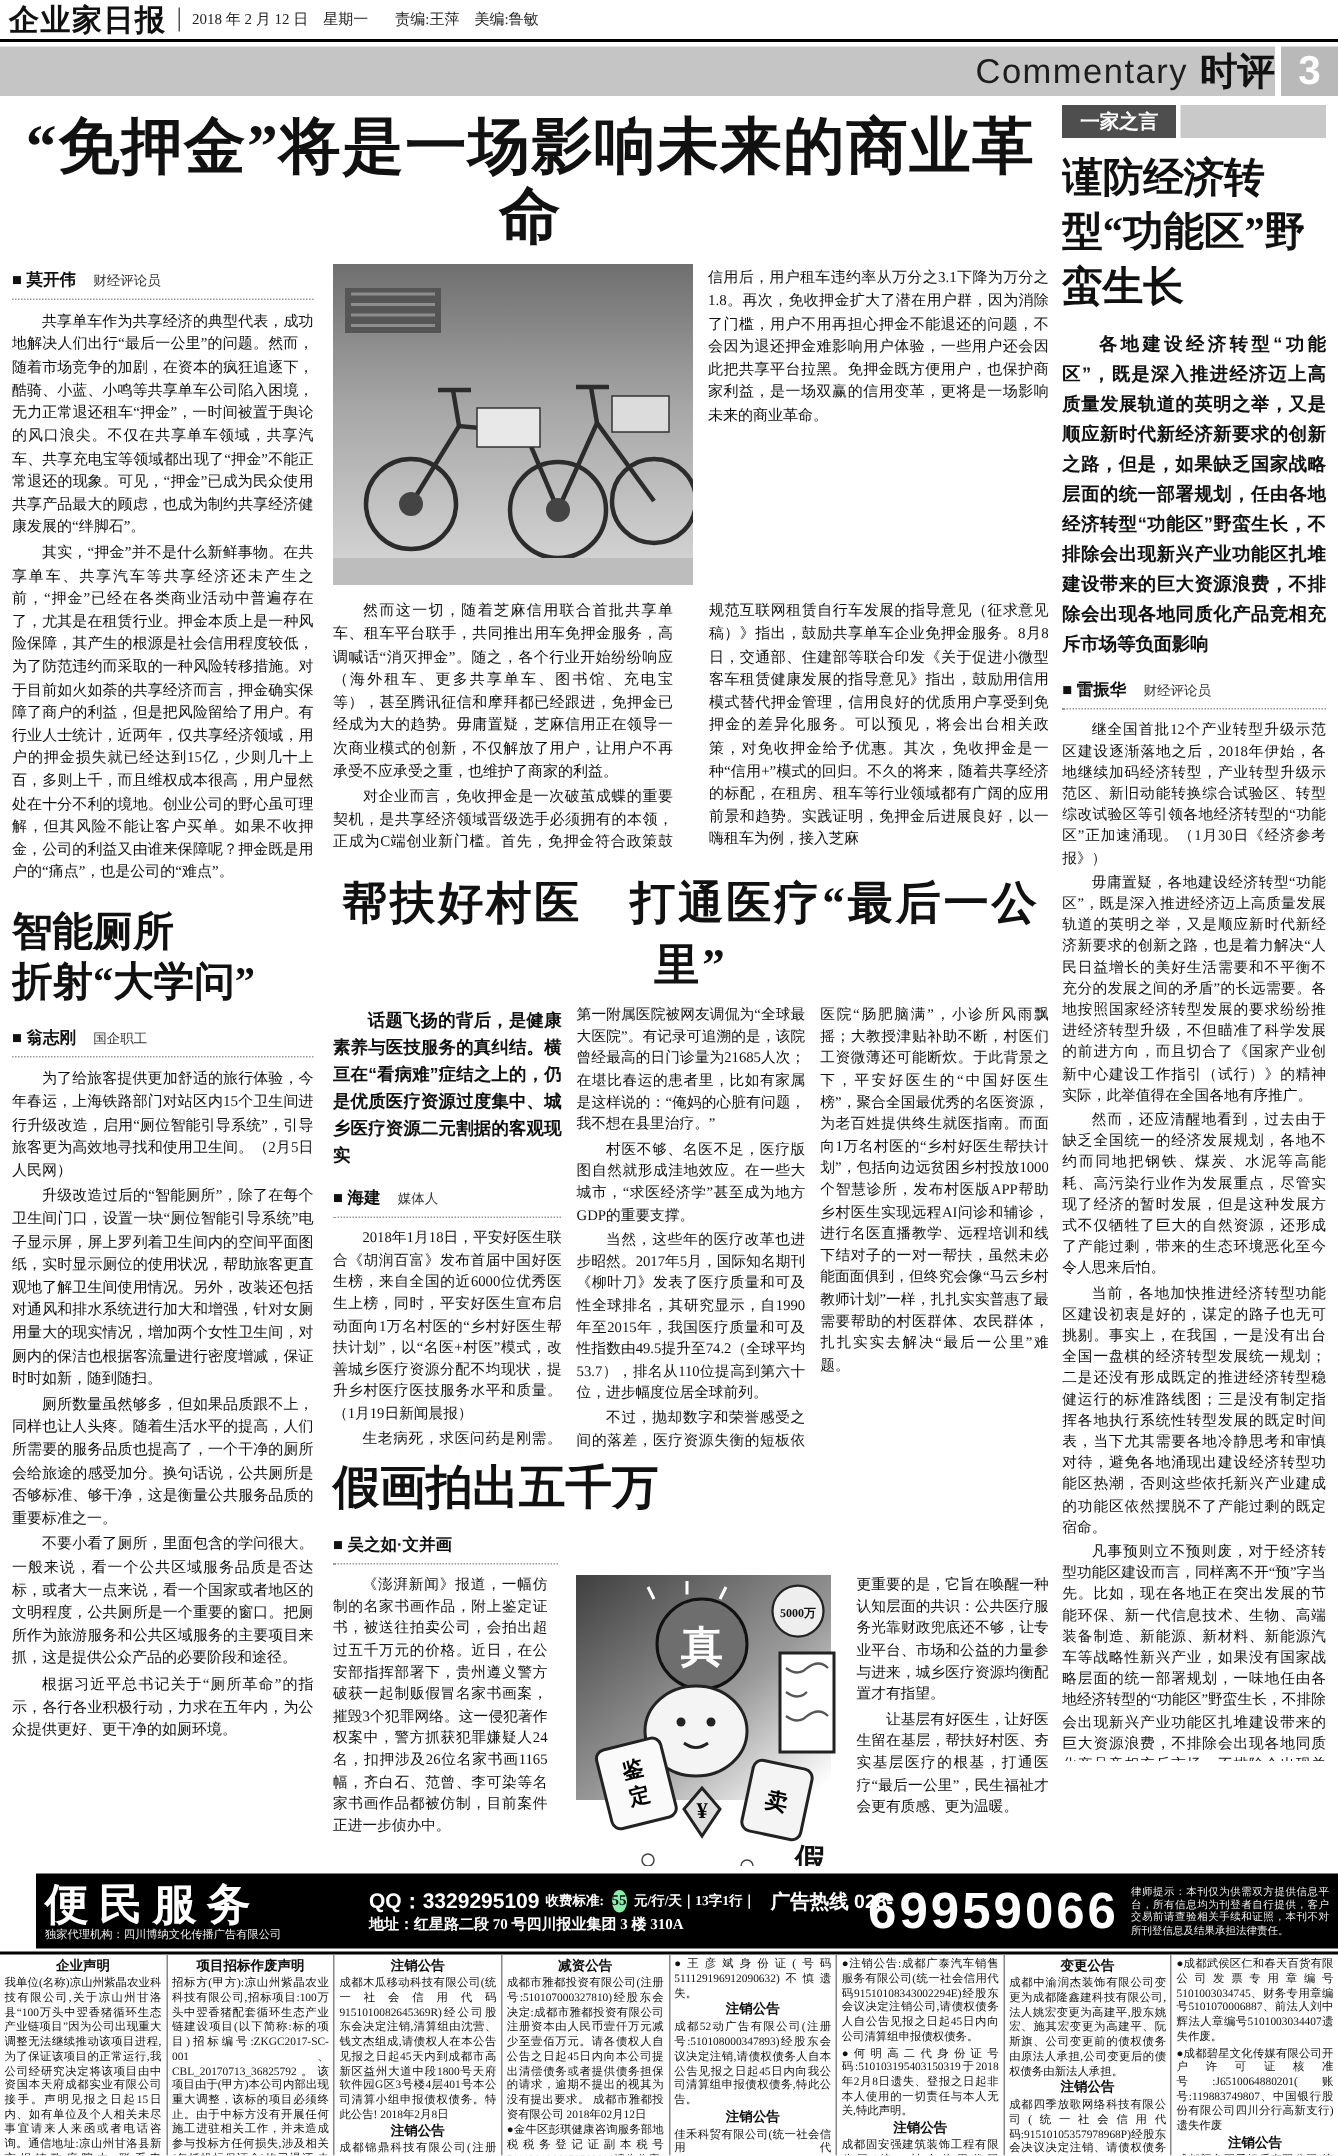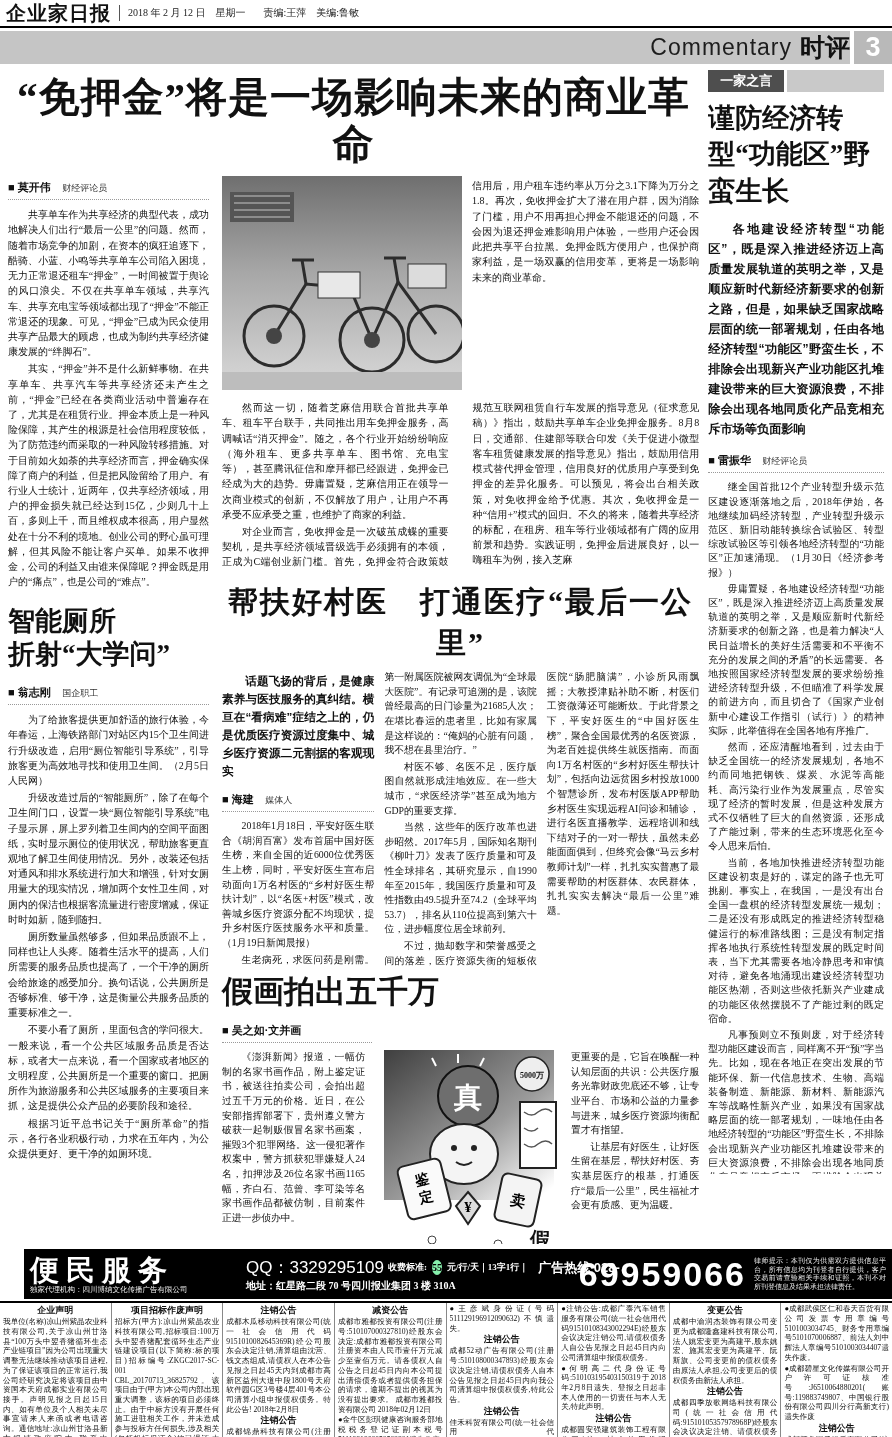--- a/index.html
+++ b/index.html
@@ -60,21 +60,21 @@
   .side-intro{font-family:"Liberation Sans",sans-serif;font-weight:bold;font-size:12.2px;line-height:20px;
               text-align:justify;text-indent:2em;margin:0 0 10px;}
   .ps{font-size:9.8px;line-height:14.2px;text-align:justify;text-indent:2em;margin:0 0 2px;}
   
   .svc{background:#000;color:#fff;display:flex;align-items:center;height:46px;margin-top:5px;padding:2px 6px;gap:8px;margin-left:24px;}
   .svc-left{width:208px;flex:none;}
   .svc-title{font-weight:900;font-size:29px;letter-spacing:7px;line-height:30px;white-space:nowrap;}
   .svc-agency{font-size:7.5px;line-height:9px;color:#eee;}
   .svc-mid{flex:1;min-width:0;}
   .svc-line1{display:flex;align-items:center;gap:4px;white-space:nowrap;}
-  .svc-qq{font-family:"Liberation Sans",sans-serif;font-weight:normal;font-size:17px;}
+  .svc-qq{font-family:"Liberation Sans",sans-serif;font-weight:bold;font-size:14px;}
   .svc-fee{font-size:9px;font-weight:bold;}
   .fee-circle{display:inline-flex;width:15px;height:15px;border-radius:50%;background:#86efac;color:#000;
               align-items:center;justify-content:center;font-weight:bold;font-size:10px;margin:0 1px;}
   .svc-hot{font-family:"Liberation Sans",sans-serif;font-weight:bold;font-size:13px;margin-left:6px;}
   .svc-big{font-family:"Liberation Sans",sans-serif;font-weight:bold;font-size:34px;letter-spacing:2px;line-height:34px;}
   .svc-addr{font-size:10px;font-weight:bold;line-height:13px;}
   .svc-law{width:132px;flex:none;font-size:7px;line-height:8.6px;color:#eee;text-align:justify;}
   
   .ads{display:flex;border-top:2px solid #000;height:188px;overflow:hidden;margin-top:2px;}
   .ad-col{flex:1;min-width:0;border-right:1px solid #888;padding:1px 3px;font-size:7.6px;line-height:9.7px;text-align:justify;}

